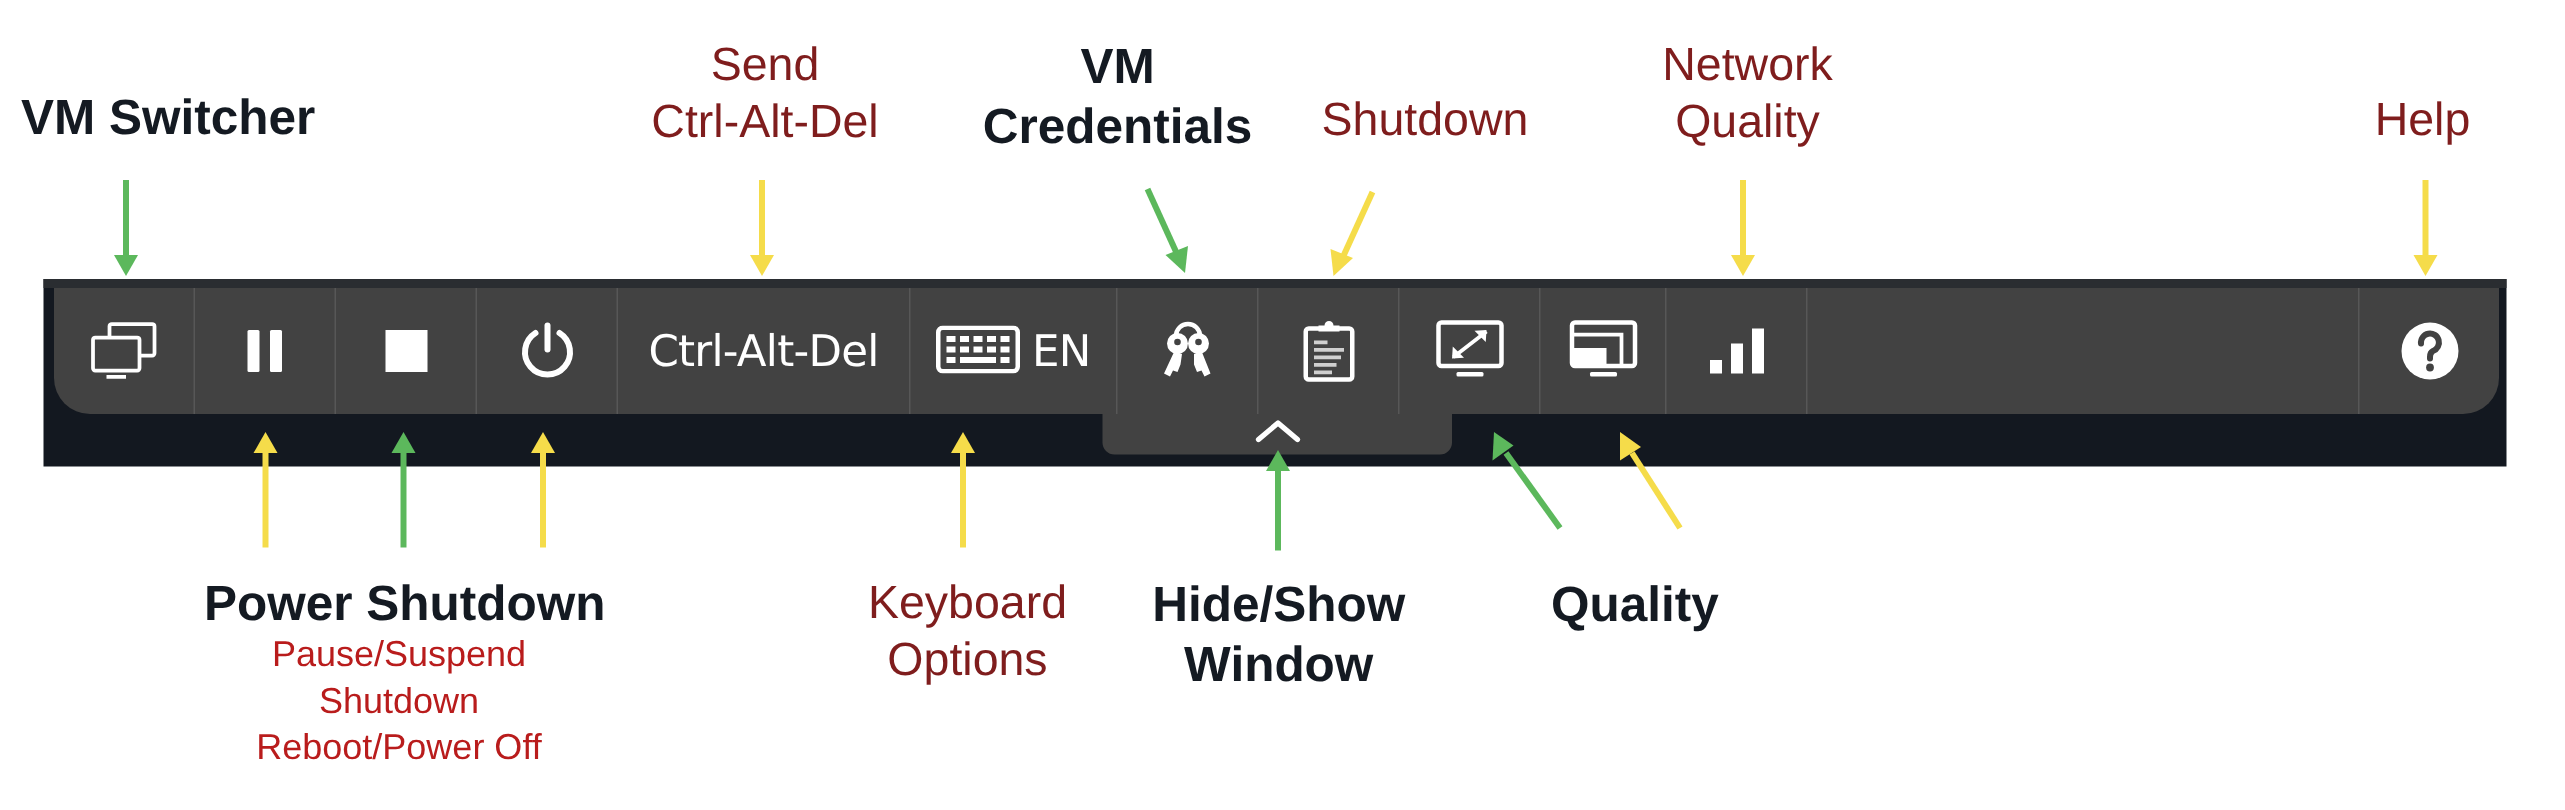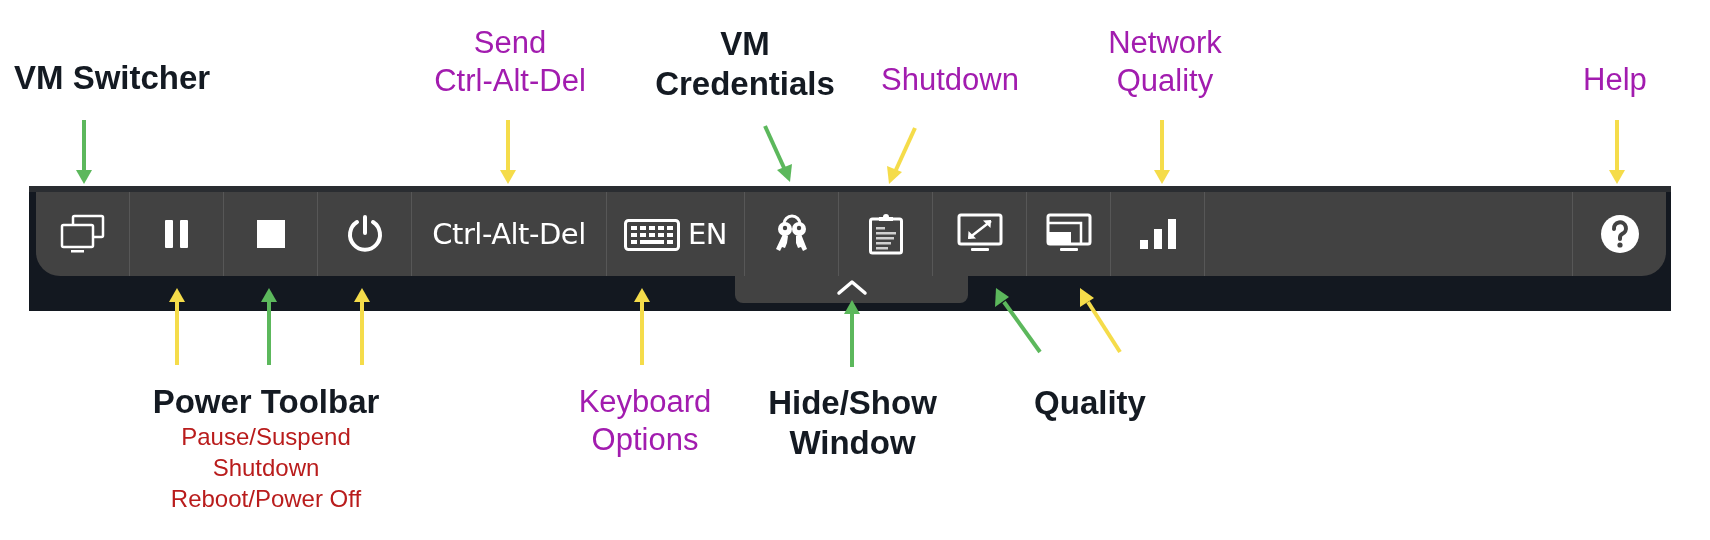--- a/index.html
+++ b/index.html
@@ -5,29 +5,29 @@
   html, body { margin:0; padding:0; background:#ffffff; }
   body { width:1710px; height:540px; position:relative; overflow:hidden; font-family:"Liberation Sans", sans-serif; color:#141a22; }
 
   
   .frame { position:absolute; left:29px; top:186px; width:1642px; height:125px; background:#131820; border-top:6px solid #2a2d31; box-sizing:border-box; }
   .toolbar { position:absolute; left:36px; top:192px; width:1630px; height:84px; background:#424242; border-radius:0 0 24px 24px; display:flex; align-items:stretch; }
   .tb-btn { display:flex; align-items:center; justify-content:center; border-right:1px solid #575757; color:#fff; box-sizing:border-box; }
   .tb-btn.last { border-right:none; border-left:1px solid #575757; }
   .tb-spacer { flex:1; }
   .tb-text { font-family:"DejaVu Sans", sans-serif; font-size:29px; color:#fff; letter-spacing:-0.5px; }
-  .kbd-wrap { display:flex; align-items:flex-end; gap:8px; }
+  .kbd-wrap { display:flex; align-items:flex-start; gap:8px; }
 
   
   .tab { position:absolute; left:735px; top:276px; width:233px; height:27px; background:#424242; border-radius:0 0 8px 8px; display:flex; justify-content:center; }
 
   
   .lbl { position:absolute; text-align:center; line-height:1.22; white-space:nowrap; }
   .bold { font-weight:bold; font-size:33px; color:#141a22; }
-  .light { font-size:31px; color:#a21caf; font-weight:normal; }
+  .light { font-size:31px; color:#7f1d1d; font-weight:normal; }
   .small { font-size:24px; line-height:1.28; color:#b91c1c; }
 
   
   svg.arrows { position:absolute; left:0; top:0; }
 </style>
 </head>
 <body>
 
 <div class="frame"></div>
 
@@ -156,21 +156,21 @@
   <div>Credentials</div>
 </div>
 <div class="lbl light" style="left:870px; top:61px; width:160px;">Shutdown</div>
 <div class="lbl light" style="left:1085px; top:24px; width:160px;">
   <div>Network</div>
   <div>Quality</div>
 </div>
 <div class="lbl light" style="left:1570px; top:61px; width:90px;">Help</div>
 
 <div class="lbl" style="left:136px; top:382px; width:260px;">
-  <div class="bold">Power Toolbar</div>
+  <div class="bold">Power Shutdown</div>
   <div class="small">Pause/Suspend</div>
   <div class="small">Shutdown</div>
   <div class="small">Reboot/Power Off</div>
 </div>
 <div class="lbl light" style="left:560px; top:383px; width:170px;">
   <div>Keyboard</div>
   <div>Options</div>
 </div>
 <div class="lbl bold" style="left:750px; top:383px; width:205px;">
   <div>Hide/Show</div>

